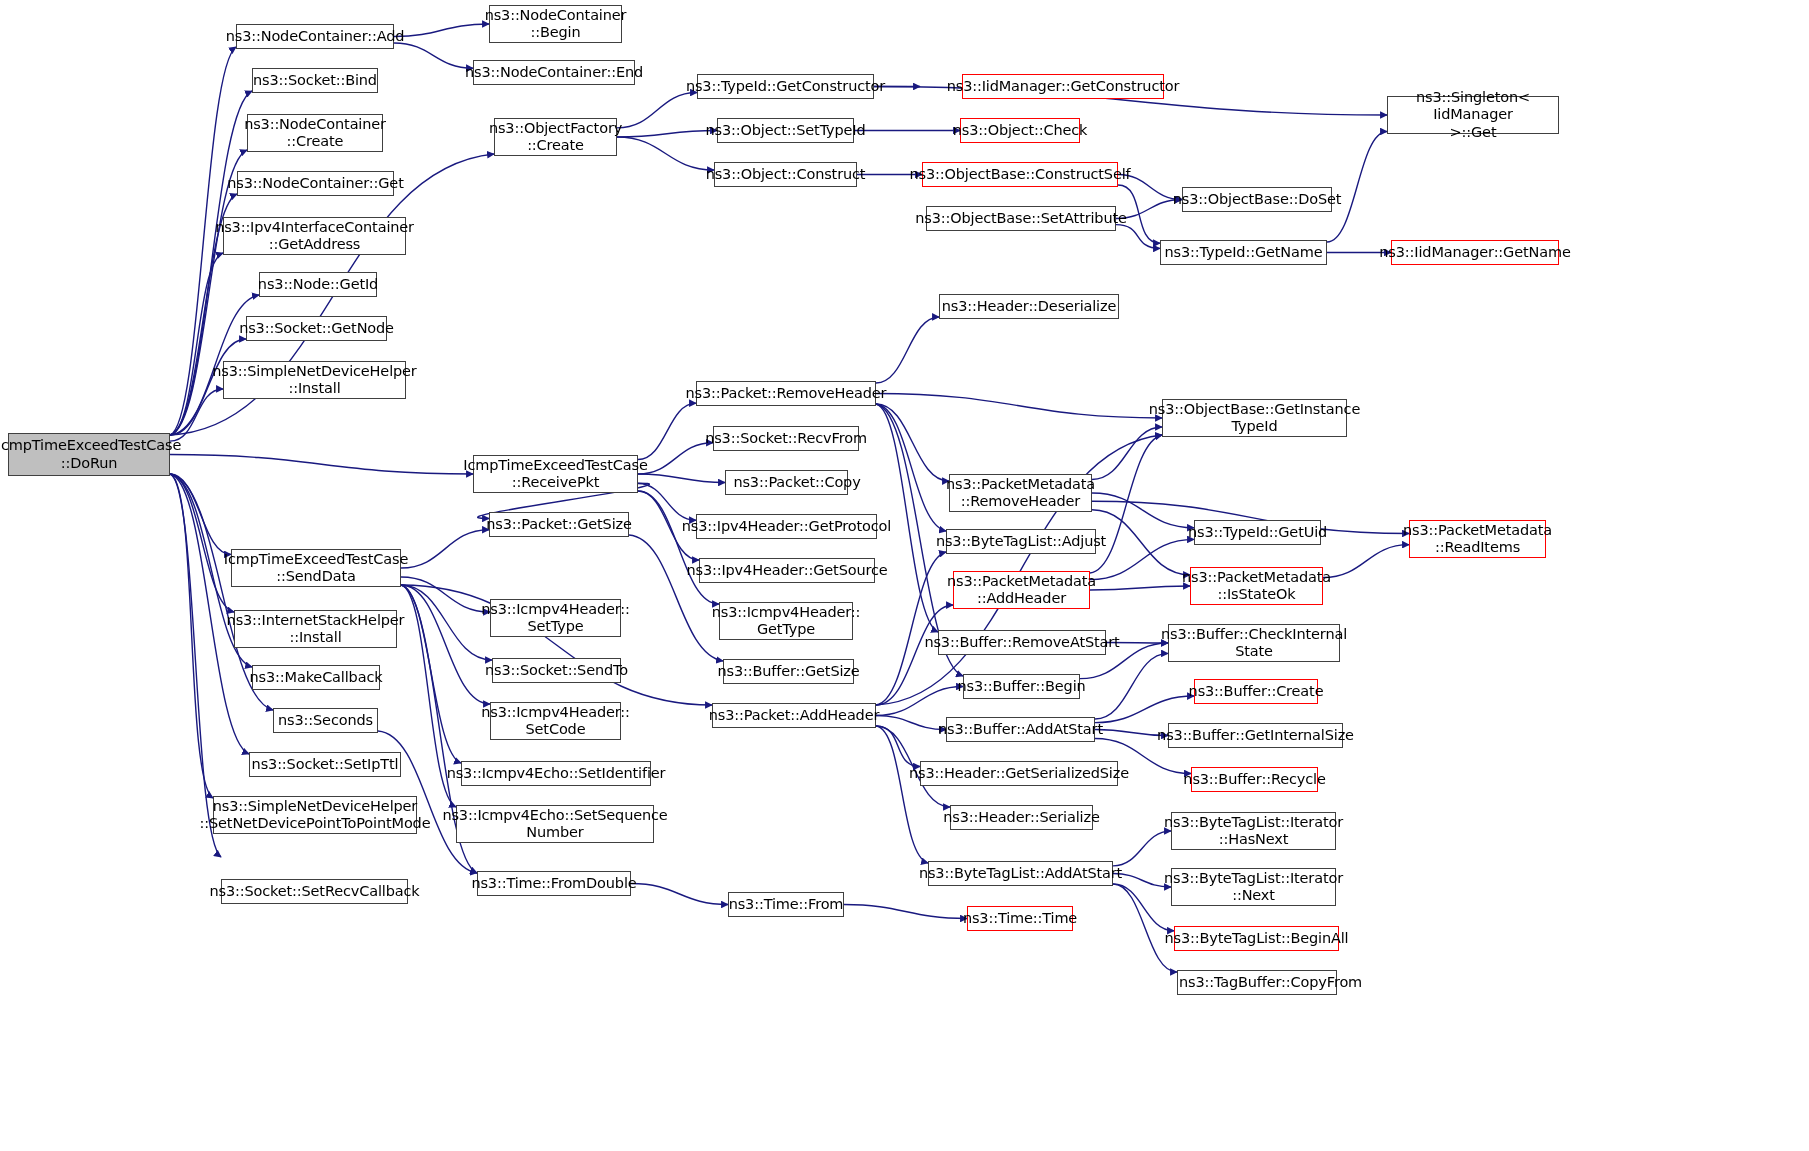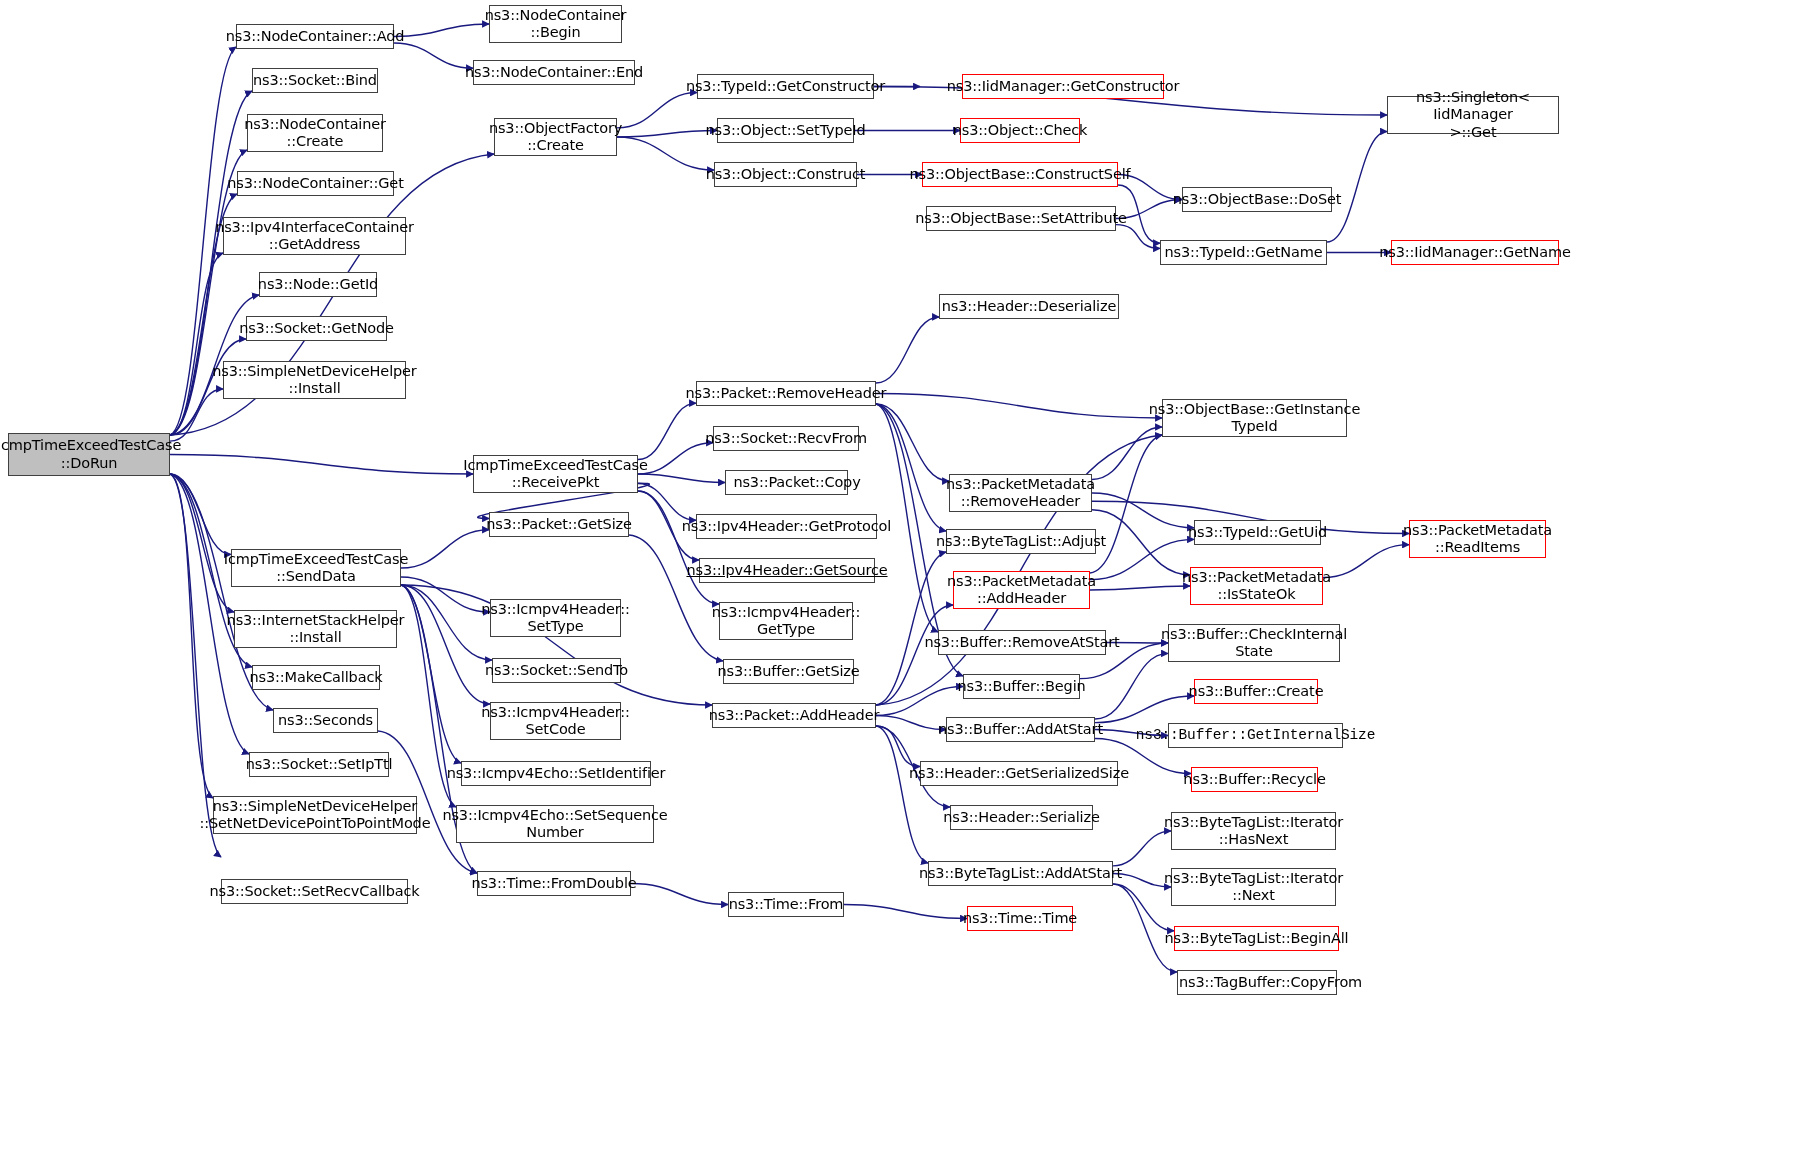--- a/index.html
+++ b/index.html
@@ -153,21 +153,21 @@
     <div class="node" style="left: 259px; top: 272px; width: 118px; height: 25px;">ns3::Node::GetId</div>
     <div class="node" style="left: 246px; top: 316px; width: 141px; height: 25px;">ns3::Socket::GetNode</div>
     <div class="node" style="left: 223px; top: 361px; width: 183px; height: 38px;">ns3::SimpleNetDeviceHelper
 ::Install</div>
     <div class="node" style="left: 231px; top: 549px; width: 170px; height: 38px;">IcmpTimeExceedTestCase
 ::SendData</div>
     <div class="node" style="left: 234px; top: 610px; width: 163px; height: 38px;">ns3::InternetStackHelper
 ::Install</div>
     <div class="node" style="left: 252px; top: 665px; width: 128px; height: 25px;">ns3::MakeCallback</div>
     <div class="node" style="left: 273px; top: 708px; width: 105px; height: 25px;">ns3::Seconds</div>
-    <div class="node" style="left: 249px; top: 752px; width: 140px; height: 25px;">ns3::Socket::SetIpTtl</div>
+    <div class="node" style="left: 249px; top: 752px; width: 152px; height: 25px;">ns3::Socket::SetIpTtl</div>
     <div class="node" style="left: 213px; top: 796px; width: 204px; height: 38px;">ns3::SimpleNetDeviceHelper
 ::SetNetDevicePointToPointMode</div>
     <div class="node" style="left: 221px; top: 855px; width: 187px; height: 25px; margin-top: 24px;">ns3::Socket::SetRecvCallback</div>
     <div class="node" style="left: 489px; top: 5px; width: 133px; height: 38px;">ns3::NodeContainer
 ::Begin</div>
     <div class="node" style="left: 473px; top: 60px; width: 162px; height: 25px;">ns3::NodeContainer::End</div>
     <div class="node" style="left: 494px; top: 118px; width: 123px; height: 38px;">ns3::ObjectFactory
 ::Create</div>
     <div class="node" style="left: 473px; top: 455px; width: 165px; height: 38px;">IcmpTimeExceedTestCase
 ::ReceivePkt</div>
@@ -183,21 +183,21 @@
     <div class="node" style="left: 477px; top: 871px; width: 154px; height: 25px;">ns3::Time::FromDouble</div>
     <div class="node" style="left: 697px; top: 74px; width: 177px; height: 25px;">ns3::TypeId::GetConstructor</div>
     <div class="node" style="left: 717px; top: 118px; width: 137px; height: 25px;">ns3::Object::SetTypeId</div>
     <div class="node" style="left: 714px; top: 162px; width: 143px; height: 25px;">ns3::Object::Construct</div>
     <div class="node" style="left: 926px; top: 206px; width: 190px; height: 25px;">ns3::ObjectBase::SetAttribute</div>
     <div class="node" style="left: 939px; top: 294px; width: 180px; height: 25px;">ns3::Header::Deserialize</div>
     <div class="node" style="left: 696px; top: 381px; width: 180px; height: 25px;">ns3::Packet::RemoveHeader</div>
     <div class="node" style="left: 713px; top: 426px; width: 146px; height: 25px;">ns3::Socket::RecvFrom</div>
     <div class="node" style="left: 725px; top: 470px; width: 123px; height: 25px; padding-left: 21px;">ns3::Packet::Copy</div>
     <div class="node" style="left: 696px; top: 514px; width: 181px; height: 25px;">ns3::Ipv4Header::GetProtocol</div>
-    <div class="node" style="left: 699px; top: 558px; width: 176px; height: 25px; text-decoration: underline;">ns3::Ipv4Header::GetSource</div>
+    <div class="node" style="left: 699px; top: 558px; width: 176px; height: 25px;">ns3::Ipv4Header::GetSource</div>
     <div class="node" style="left: 719px; top: 602px; width: 134px; height: 38px;">ns3::Icmpv4Header::
 GetType</div>
     <div class="node" style="left: 723px; top: 659px; width: 131px; height: 25px;">ns3::Buffer::GetSize</div>
     <div class="node" style="left: 712px; top: 703px; width: 164px; height: 25px;">ns3::Packet::AddHeader</div>
     <div class="node" style="left: 728px; top: 892px; width: 116px; height: 25px;">ns3::Time::From</div>
     <div class="node red" style="left: 962px; top: 74px; width: 202px; height: 25px; text-align: right;">ns3::IidManager::GetConstructor</div>
     <div class="node red" style="left: 960px; top: 118px; width: 120px; height: 25px;">ns3::Object::Check</div>
     <div class="node red" style="left: 922px; top: 162px; width: 196px; height: 25px;">ns3::ObjectBase::ConstructSelf</div>
     <div class="node" style="left: 949px; top: 474px; width: 143px; height: 38px;">ns3::PacketMetadata
 ::RemoveHeader</div>
@@ -214,21 +214,21 @@
     <div class="node" style="left: 1182px; top: 187px; width: 150px; height: 25px;">ns3::ObjectBase::DoSet</div>
     <div class="node" style="left: 1160px; top: 240px; width: 167px; height: 25px;">ns3::TypeId::GetName</div>
     <div class="node" style="left: 1162px; top: 399px; width: 185px; height: 38px;">ns3::ObjectBase::GetInstance
 TypeId</div>
     <div class="node" style="left: 1194px; top: 520px; width: 127px; height: 25px;">ns3::TypeId::GetUid</div>
     <div class="node red" style="left: 1190px; top: 567px; width: 133px; height: 38px;">ns3::PacketMetadata
 ::IsStateOk</div>
     <div class="node" style="left: 1168px; top: 624px; width: 172px; height: 38px;">ns3::Buffer::CheckInternal
 State</div>
     <div class="node red" style="left: 1194px; top: 679px; width: 124px; height: 25px;">ns3::Buffer::Create</div>
-    <div class="node" style="left: 1168px; top: 723px; width: 175px; height: 25px; font-family: Liberation Mono, monospace;">ns3::Buffer::GetInternalSize</div>
+    <div class="node" style="left: 1168px; top: 723px; width: 175px; height: 25px;">ns3::Buffer::GetInternalSize</div>
     <div class="node red" style="left: 1191px; top: 767px; width: 127px; height: 25px;">ns3::Buffer::Recycle</div>
     <div class="node" style="left: 1171px; top: 812px; width: 165px; height: 38px;">ns3::ByteTagList::Iterator
 ::HasNext</div>
     <div class="node" style="left: 1171px; top: 868px; width: 165px; height: 38px;">ns3::ByteTagList::Iterator
 ::Next</div>
     <div class="node red" style="left: 1174px; top: 926px; width: 165px; height: 25px;">ns3::ByteTagList::BeginAll</div>
     <div class="node" style="left: 1177px; top: 970px; width: 160px; height: 25px; padding-left: 27px;">ns3::TagBuffer::CopyFrom</div>
     <div class="node" style="left: 1387px; top: 96px; width: 172px; height: 38px;">ns3::Singleton&lt; IidManager
 &gt;::Get</div>
     <div class="node red" style="left: 1391px; top: 240px; width: 168px; height: 25px;">ns3::IidManager::GetName</div>

